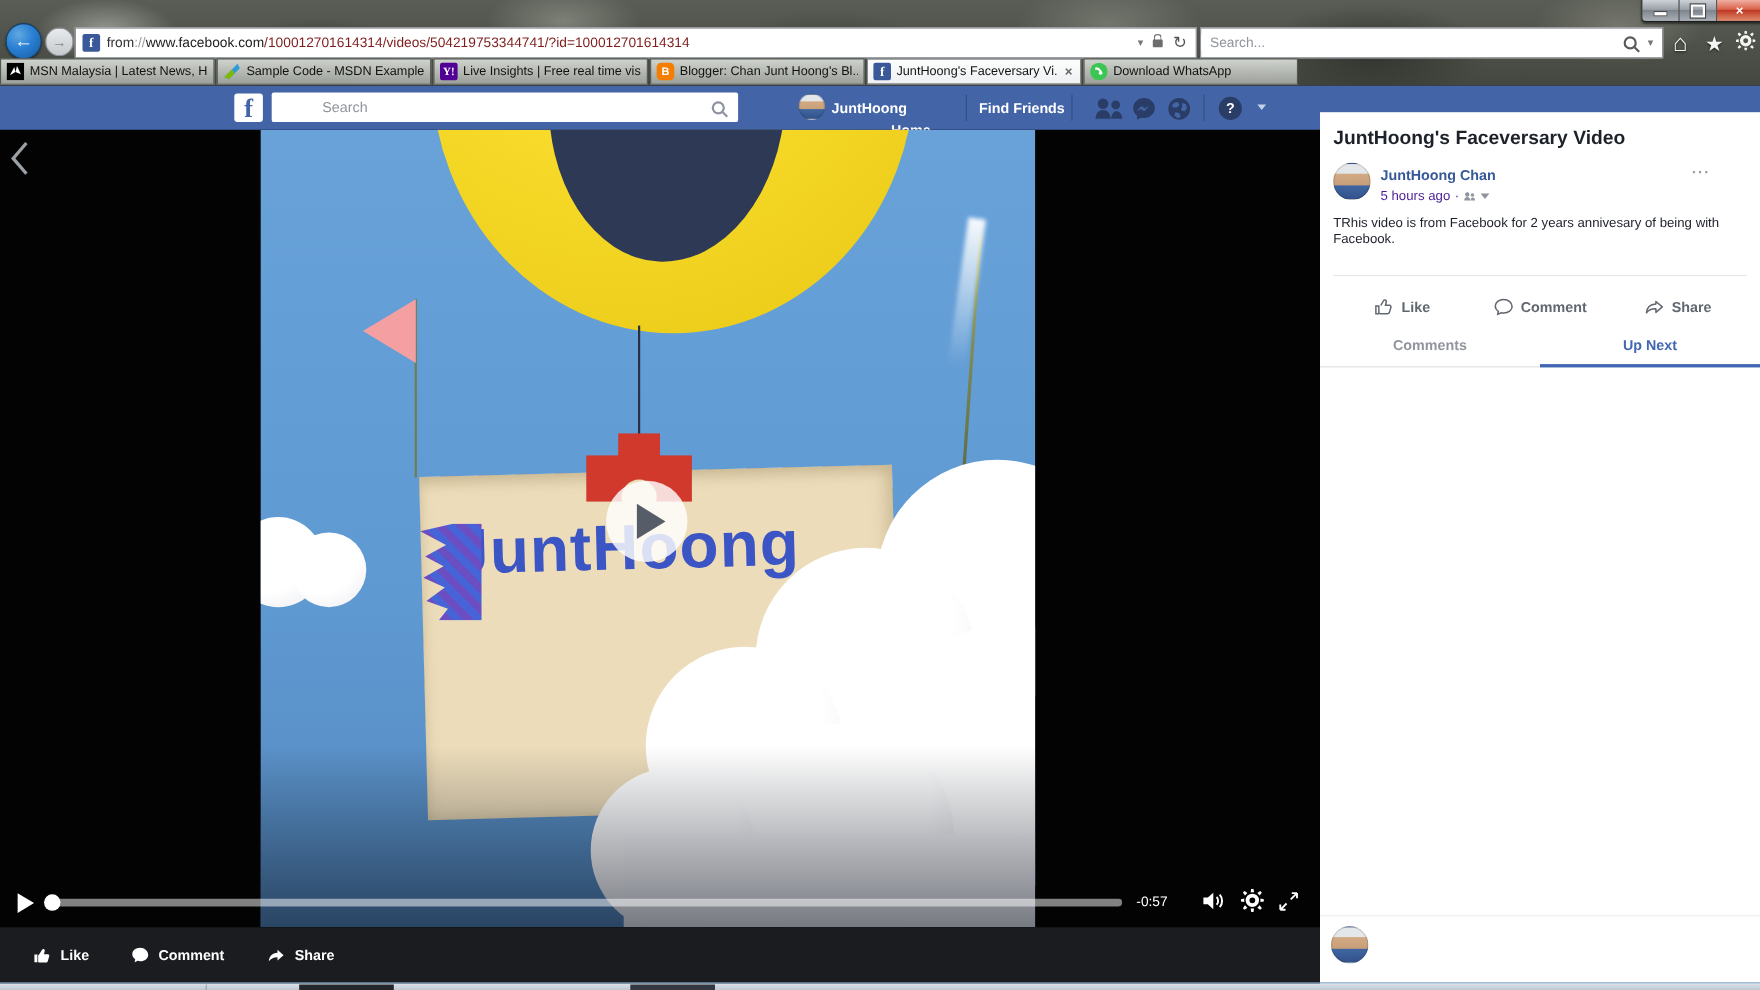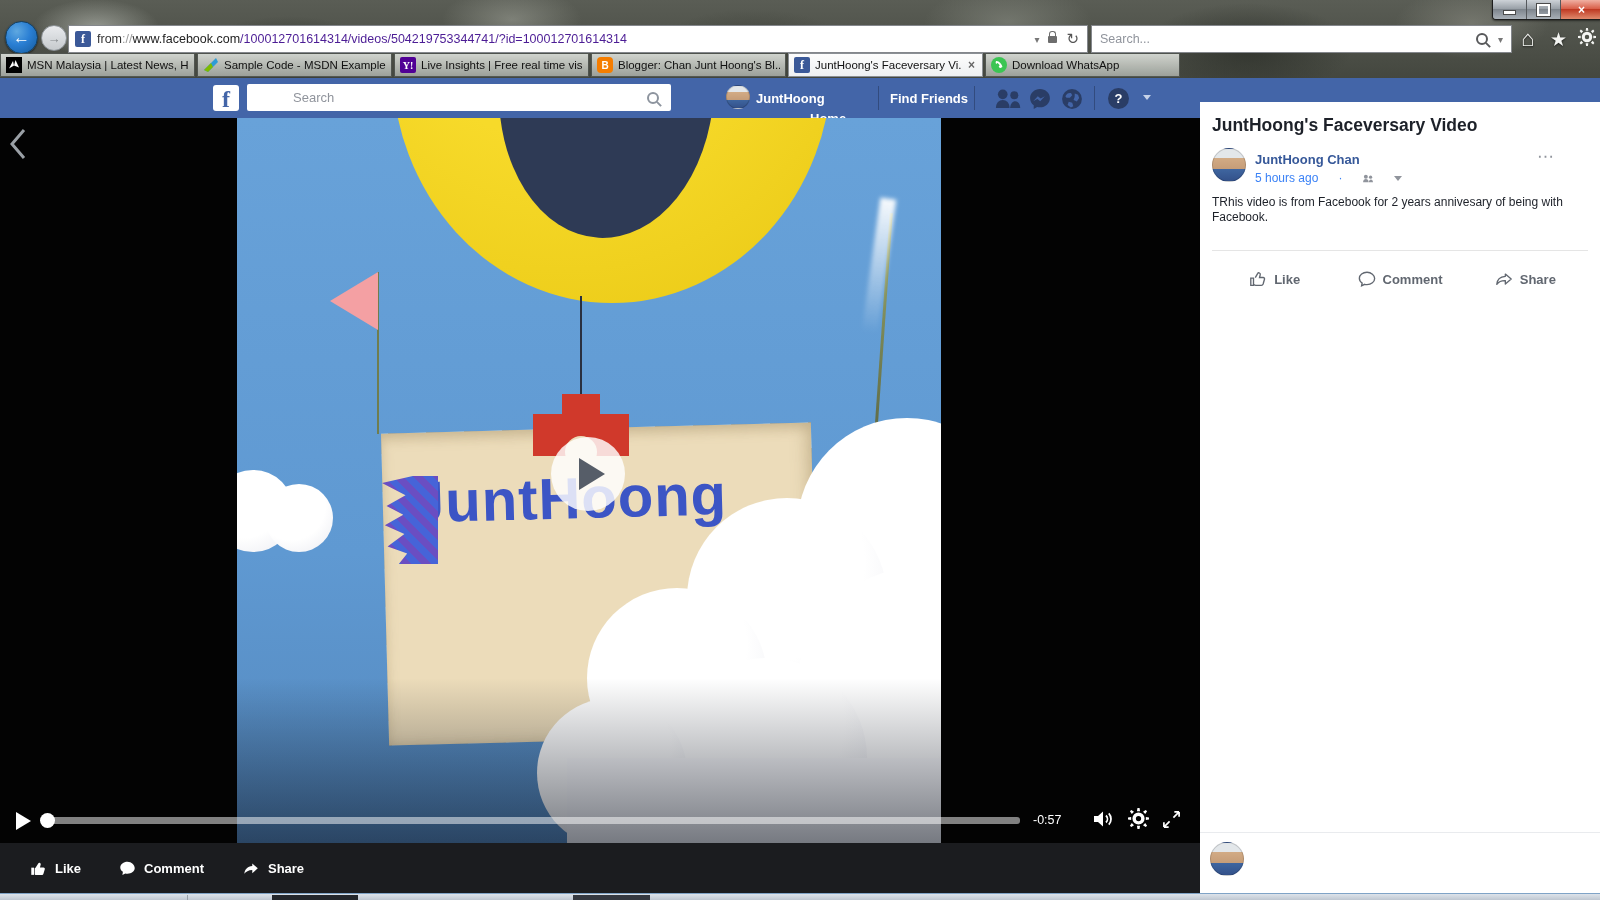--- a/index.html
+++ b/index.html
@@ -61,21 +61,21 @@
   .cloud{position:absolute;border-radius:50%;background:radial-gradient(circle at 38% 32%,#ffffff 55%,#e9eaf0 100%);}
   .ctl{position:absolute;color:#fff;}
   .playtri{width:0;height:0;border-left:15px solid #fff;border-top:9px solid transparent;border-bottom:9px solid transparent;}
   
   .darkbar{left:0;top:843px;width:1200px;height:50px;background:#1b1c1f;display:flex;align-items:center;gap:38px;padding-left:30px;box-sizing:border-box;}
   .dbitem{display:flex;align-items:center;gap:8px;color:#fff;font-size:13px;font-weight:bold;cursor:pointer;}
   
   .sidebar{left:1200px;top:102px;width:400px;height:867px;background:#fff;}
   .sbtitle{left:12px;top:13px;font-size:17.5px;font-weight:bold;color:#1d2129;}
   .authname{left:55px;top:50px;font-size:13px;font-weight:bold;color:#365899;cursor:pointer;}
-  .meta{left:55px;top:69px;font-size:12px;color:#3b82f6;display:flex;align-items:center;gap:20px;}
+  .meta{left:55px;top:69px;font-size:12px;color:#4c1d95;display:flex;align-items:center;gap:4px;}
   .desc{left:12px;top:93px;width:352px;font-size:12px;line-height:15px;color:#1d2129;}
   .sbactions{left:12px;top:160px;width:376px;display:flex;}
   .sbact{flex:1;display:flex;align-items:center;justify-content:center;gap:7px;color:#616770;font-size:13px;font-weight:bold;cursor:pointer;padding:8px 0;}
   .sbtabs{left:0;top:192px;width:400px;height:40px;border-bottom:1px solid #dddfe2;box-sizing:border-box;display:flex;}
   .sbtab{flex:1;display:flex;align-items:center;justify-content:center;font-size:13px;font-weight:bold;color:#90949c;cursor:pointer;position:relative;}
   .sbtab.active{color:#4267b2;}
   .sbtab.active::after{content:"";position:absolute;left:0;right:0;bottom:-1px;height:3px;background:#4267b2;}
   .composer{left:0;top:730px;width:400px;height:45px;border-top:1px solid #e9ebee;}
   .pill{position:absolute;left:55px;top:7px;width:330px;height:38px;border:1px solid #ccd0d5;border-radius:19px;display:flex;align-items:center;box-sizing:border-box;background:#fff;}
   .pill input{border:none;outline:none;flex:1;font-size:13.5px;padding:0 16px;font-family:"Liberation Sans",sans-serif;color:#1d2129;background:transparent;}
@@ -105,21 +105,21 @@
       <span>←</span>
     </div>
   <div class="abs navbtn fwd">
       <span>→</span>
     </div>
 
   <div class="abs urlbar">
     <span class="favsq fav-fb" style="margin:0 6px;">
         <span>f</span>
       </span>
-    <span class="urltxt"><b style="font-weight:normal;color:#333;">from</b><span style="color:#9b9b9b;">://</span><span style="color:#222;">www.facebook.com</span><span style="color:#4c1d95;">/100012701614314/videos/504219753344741/?id=100012701614314</span></span>
+    <span class="urltxt"><b style="font-weight:normal;color:#333;">from</b><span style="color:#9b9b9b;">://</span><span style="color:#222;">www.facebook.com</span><span style="color:#7f1d1d;">/100012701614314/videos/504219753344741/?id=100012701614314</span></span>
     <span class="urlicons">
       <span style="color:#777;font-size:10px;">▾</span>
       <span class="lock"></span>
       <span style="color:#555;font-size:15px;">↻</span>
     </span>
   </div>
 
   <div class="abs iesearch">
     <input placeholder="Search..." style="">
     <span class="mag"></span>
@@ -359,20 +359,28 @@
       <span>Comment</span>
     </div>
     <div class="sbact">
       <svg width="18" height="18" viewBox="0 0 20 20" fill="none" stroke="#616770" stroke-width="1.5" stroke-linejoin="round">
           <path d="M11.5 4.5L18 10l-6.5 5.5v-3.6C6.8 11.7 3.8 13.6 2 16c.3-5 3.6-8.6 9.5-9V4.5z"></path>
         </svg>
       <span>Share</span>
     </div>
   </div>
 
+  <div class="abs sbtabs">
+    <div class="sbtab">
+        <span>Comments</span>
+      </div>
+    <div class="sbtab active">
+        <span>Up Next</span>
+      </div>
+  </div>
 
   <div class="abs composer">
     <div class="abs face" style="left:10px;top:9px;width:34px;height:34px;"></div>
   </div>
 </div>
 
 <div class="abs footer">
   <div class="abs" style="left:187px;top:1px;width:1px;height:6px;background:#98a0a9;"></div>
   <div class="abs" style="left:272px;top:1px;width:86px;height:6px;background:#23262b;"></div>
   <div class="abs" style="left:573px;top:1px;width:77px;height:6px;background:#343840;"></div>

